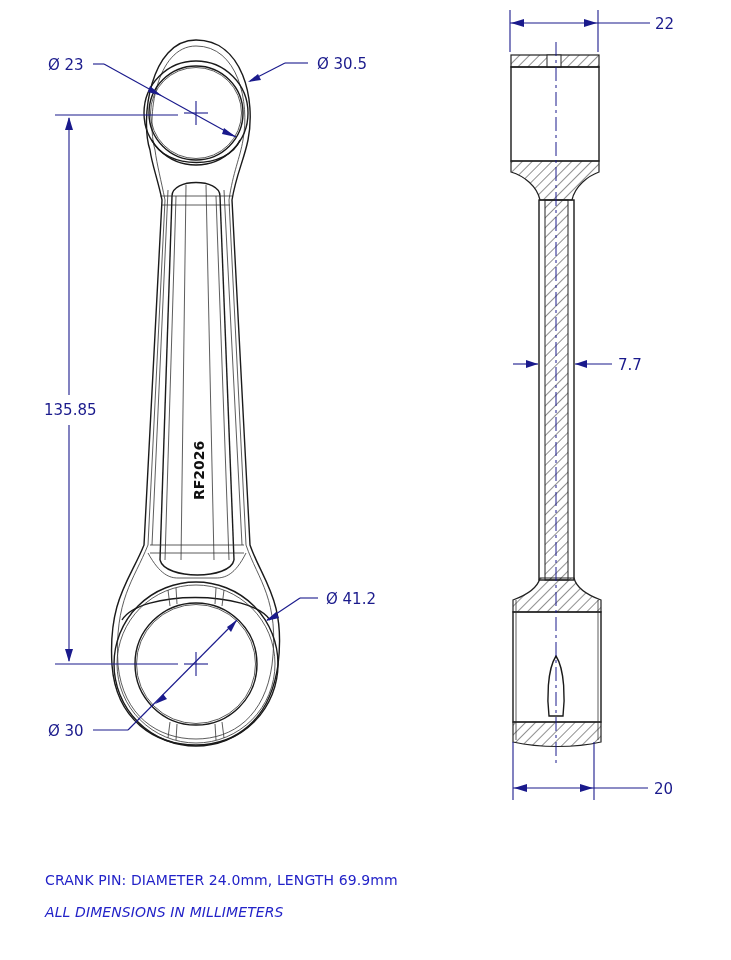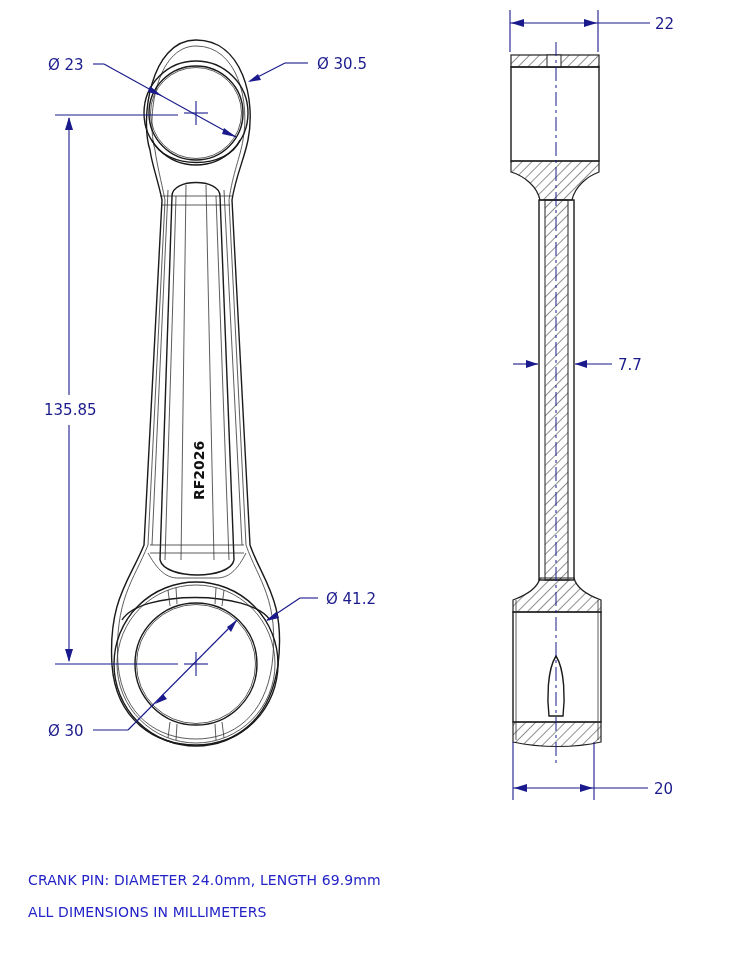--- a/index.html
+++ b/index.html
@@ -1,19 +1,19 @@
 <!DOCTYPE html>
 <html><head>
   <meta charset="utf-8">
   <style>
     html, body { margin: 0; padding: 0; background: #ffffff; }
     body { width: 731px; height: 960px; position: relative; overflow: hidden; font-family: "DejaVu Sans", sans-serif; }
     #drawing { position: absolute; left: 0; top: 0; width: 731px; height: 960px; }
     .dimtext { font-family: "DejaVu Sans", sans-serif; font-size: 15px; fill: #1a1a8c; }
-    .note { position: absolute; left: 28px; font-family: "DejaVu Sans", sans-serif; font-size: 14px; color: #2323c8; letter-spacing: 0.1px; white-space: nowrap; }
+    .note { position: absolute; left: 45px; font-family: "DejaVu Sans", sans-serif; font-size: 14px; color: #2323c8; letter-spacing: 0.1px; white-space: nowrap; }
     .part-label { font-family: "DejaVu Sans", sans-serif; font-size: 14px; font-weight: bold; fill: #111; }
     .geo { fill: none; stroke: #1a1a1a; stroke-width: 1.4; }
     .geo-thin { fill: none; stroke: #333; stroke-width: 0.8; }
     .dim { fill: none; stroke: #1a1a8c; stroke-width: 1.1; }
     .arrow { fill: #1a1a8c; }
     .center { stroke: #1a1a8c; stroke-width: 1; stroke-dasharray: 14 4 3 4; fill: none; }
   </style>
 </head>
 <body>
 
@@ -162,13 +162,13 @@
       <line class="dim" x1="594" y1="742" x2="594" y2="800"></line>
       <line class="dim" x1="513" y1="788" x2="648" y2="788"></line>
       <polygon class="arrow" points="514,788 527,784 527,792"></polygon>
       <polygon class="arrow" points="593,788 580,784 580,792"></polygon>
       <text class="dimtext" x="654" y="794">20</text>
     </g>
   </g>
 </svg>
 
 <div class="note" style="top:872px;">CRANK PIN:  DIAMETER 24.0mm, LENGTH 69.9mm</div>
-<div class="note" style="top:904px;">ALL DIMENSIONS IN MILLIMETERS</div>
+<div class="note" style="top:904px;font-style:italic;">ALL DIMENSIONS IN MILLIMETERS</div>
 
 </body></html>

